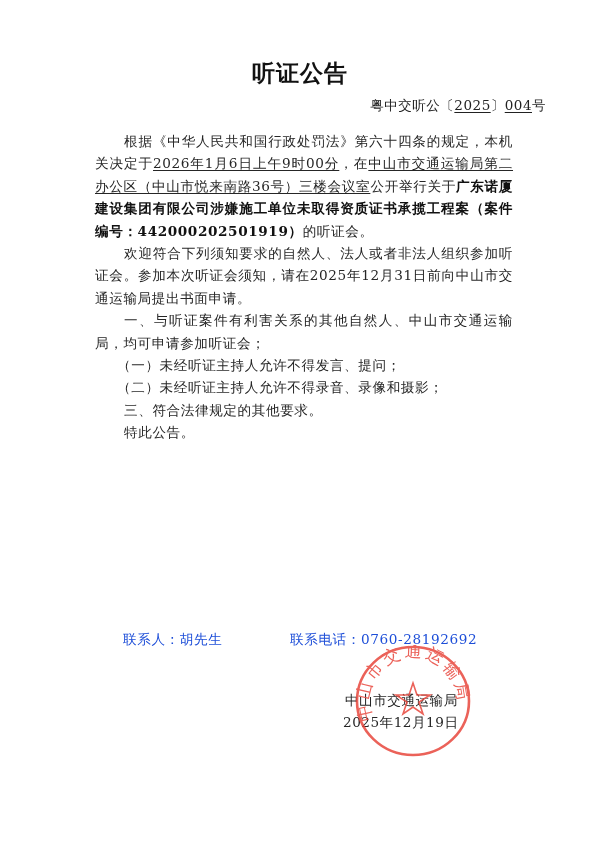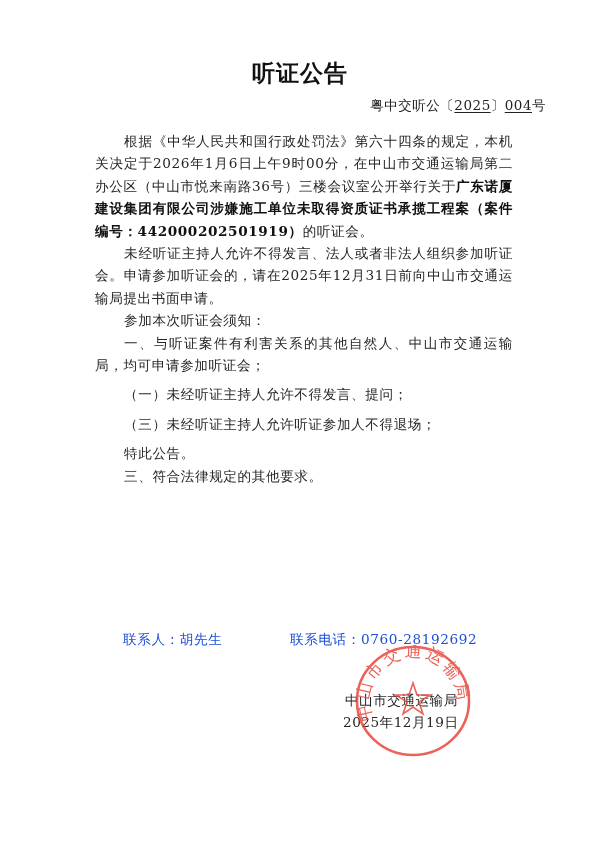--- a/index.html
+++ b/index.html
@@ -49,23 +49,23 @@
       font-size: 13.6px;
       line-height: 22.4px;
       letter-spacing: 0.6px;
       color: #262626;
     }
     .para {
       margin: 0;
       text-indent: 29px;
       text-align: justify;
     }
-    .u { text-underline-offset: 2px; }
+    .u { text-decoration: underline; text-underline-offset: 2px; }
     .b { font-weight: bold; color: #111; }
-    .sub { text-indent: 22px; margin: 7px; }
+    .sub { text-indent: 22px; margin: 0; }
     .contact {
       position: absolute;
       top: 628px;
       left: 123px;
       width: 330px;
       font-size: 13.6px;
       line-height: 22px;
       color: #1d4ed8;
       letter-spacing: 0.6px;
     }
@@ -102,27 +102,26 @@
 
 <div class="page">
 
   <div class="title">听证公告</div>
 
   <div class="docno"><span>粤中交听公〔</span><u>2025</u><span>〕</span><u>004</u><span>号</span></div>
 
   <div class="body">
     <p class="para"><span>根据《中华人民共和国行政处罚法》第六十四条的规定，本机关决定于</span><span class="u">2026年1月6日上午9时00分</span><span>，在</span><span class="u">中山市交通运输局第二办公区（中山市悦来南路36号）三楼会议室</span><span>公开举行关于</span><span class="b">广东诺厦建设集团有限公司涉嫌施工单位未取得资质证书承揽工程案（案件编号：442000202501919）</span><span>的听证会。</span></p>
 
-    <p class="para">未经听证主持人允许不得发言、法人或者非法人组织参加听证会。申请参加听证会的，请在2025年12月31日前向中山市交通运输局提出书面申请。</p>
-    <p class="para">参加本次听证会须知：</p>
+    <p class="para">欢迎符合下列须知要求的自然人、法人或者非法人组织参加听证会。参加本次听证会须知，请在2025年12月31日前向中山市交通运输局提出书面申请。</p>
     <p class="para">一、与听证案件有利害关系的其他自然人、中山市交通运输局，均可申请参加听证会；</p>
     <p class="para sub">（一）未经听证主持人允许不得发言、提问；</p>
-    <p class="para sub">（三）未经听证主持人允许听证参加人不得退场；</p>
+    <p class="para sub">（二）未经听证主持人允许不得录音、录像和摄影；</p>
+    <p class="para">三、符合法律规定的其他要求。</p>
     <p class="para">特此公告。</p>
-    <p class="para">三、符合法律规定的其他要求。</p>
   </div>
 
   <div class="contact">
     <span>联系人：</span><span>胡先生</span>
     <span class="phone-block"><span>联系电话：</span><span>0760-28192692</span></span>
   </div>
 
   <div class="issuer">
     <div style="padding-left:2px;">中山市交通运输局</div>
     <div>2025年12月19日</div>

